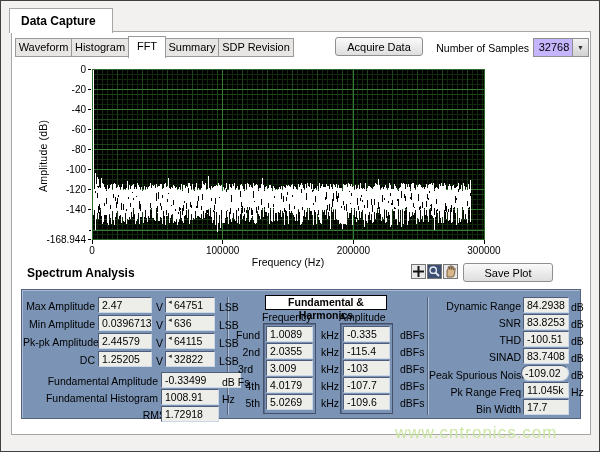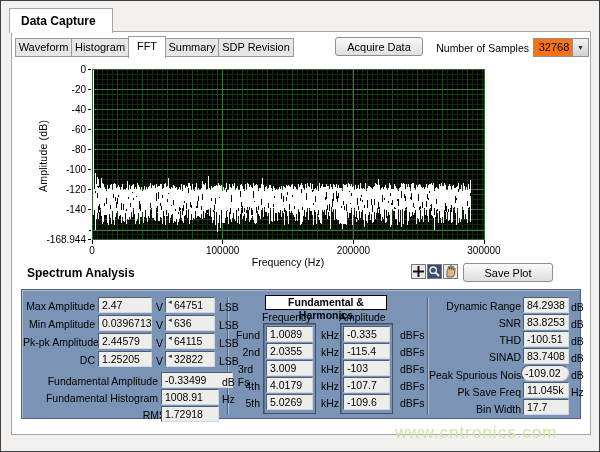--- a/index.html
+++ b/index.html
@@ -18,21 +18,21 @@
   .tab{position:absolute;top:37px;height:19px;background:#e7e6e4;
     border:1px solid #9a9a9a;box-sizing:border-box;font-size:11px;
     text-align:center;line-height:17px;z-index:2;}
   .tab.active{top:35px;height:22px;background:#ffffff;border-bottom:none;
     line-height:19px;z-index:4;}
   .btn{position:absolute;background:linear-gradient(#fafafa,#dedede);
     border:1px solid #8f8f8f;border-radius:3px;font-size:11px;
     font-family:"Liberation Sans",sans-serif;text-align:center;box-sizing:border-box;cursor:pointer;}
   .ns-label{position:absolute;left:430px;top:41px;width:98px;font-size:10.5px;text-align:right;}
   .combo{position:absolute;left:532px;top:37px;width:56px;height:19px;
-    background:#f97316;border:1px solid #8f8f8f;box-sizing:border-box;font-size:11px;}
+    background:#c4b5fd;border:1px solid #8f8f8f;box-sizing:border-box;font-size:11px;}
   .combo .val{position:absolute;left:0;top:2px;width:40px;text-align:center;}
   .combo .arrow{position:absolute;right:0;top:0;width:15px;height:17px;
     background:linear-gradient(#f2f2f2,#d2d2d2);border-left:1px solid #8f8f8f;
     font-size:7px;text-align:center;line-height:17px;color:#333;}
   
   #plot-svg{position:absolute;left:40px;top:60px;}
   .ylabel{position:absolute;left:36px;top:96px;height:118px;width:14px;
     font-size:10.5px;color:#000;writing-mode:vertical-rl;transform:rotate(180deg);
     text-align:center;letter-spacing:.2px;}
   .xlabel{position:absolute;left:187px;top:255px;width:200px;text-align:center;
@@ -172,21 +172,21 @@
   <div class="vbox marked" style="left:164px;top:332px;width:50px;"><span class="marker">◄</span><span>64115</span></div>
   <div class="un" style="left:218px;top:336px;">LSB</div>
 
   <div class="lb" style="left:22px;top:353px;width:72px;">DC</div>
   <div class="vbox" style="left:97px;top:350px;width:54px;">1.25205</div>
   <div class="un" style="left:155px;top:354px;">V</div>
   <div class="vbox marked" style="left:164px;top:350px;width:50px;"><span class="marker">◄</span><span>32822</span></div>
   <div class="un" style="left:218px;top:354px;">LSB</div>
 
   <div class="lb" style="left:30px;top:374px;width:127px;">Fundamental Amplitude</div>
-  <div class="vbox" style="left:160px;top:371px;width:72px;">-0.33499</div>
+  <div class="vbox" style="left:160px;top:371px;width:80px;">-0.33499</div>
   <div class="un" style="left:221px;top:375px;">dB Fs</div>
 
   <div class="lb" style="left:30px;top:391px;width:127px;">Fundamental Histogram</div>
   <div class="vbox" style="left:160px;top:388px;width:58px;">1008.91</div>
   <div class="un" style="left:221px;top:392px;">Hz</div>
 
   <div class="lb" style="left:38px;top:408px;width:127px;">RMS</div>
   <div class="vbox" style="left:160px;top:405px;width:58px;">1.72918</div>
 
   <div class="fh-title">Fundamental &amp; Harmonics</div>
@@ -238,21 +238,21 @@
   <div class="un" style="left:570px;top:334px;">dB</div>
 
   <div class="lb" style="left:432px;top:350px;width:88px;">SINAD</div>
   <div class="vbox" style="left:522px;top:347px;width:46px;">83.7408</div>
   <div class="un" style="left:570px;top:351px;">dB</div>
 
   <div class="lb" style="left:428px;top:368px;width:92px;">Peak Spurious Noise</div>
   <div class="vbox" style="left:520px;top:364px;width:48px;border-radius:8px;">-109.02</div>
   <div class="un" style="left:570px;top:368px;">dB</div>
 
-  <div class="lb" style="left:432px;top:385px;width:88px;">Pk Save Freq</div>
+  <div class="lb" style="left:432px;top:385px;width:88px;">Pk Range Freq</div>
   <div class="vbox" style="left:522px;top:381px;width:46px;">11.045k</div>
   <div class="un" style="left:570px;top:385px;">Hz</div>
 
   <div class="lb" style="left:432px;top:402px;width:88px;">Bin Width</div>
   <div class="vbox" style="left:522px;top:398px;width:46px;">17.7</div>
 
   <div class="watermark">www.cntronics.com</div>
 </div>
 
 </body></html>

